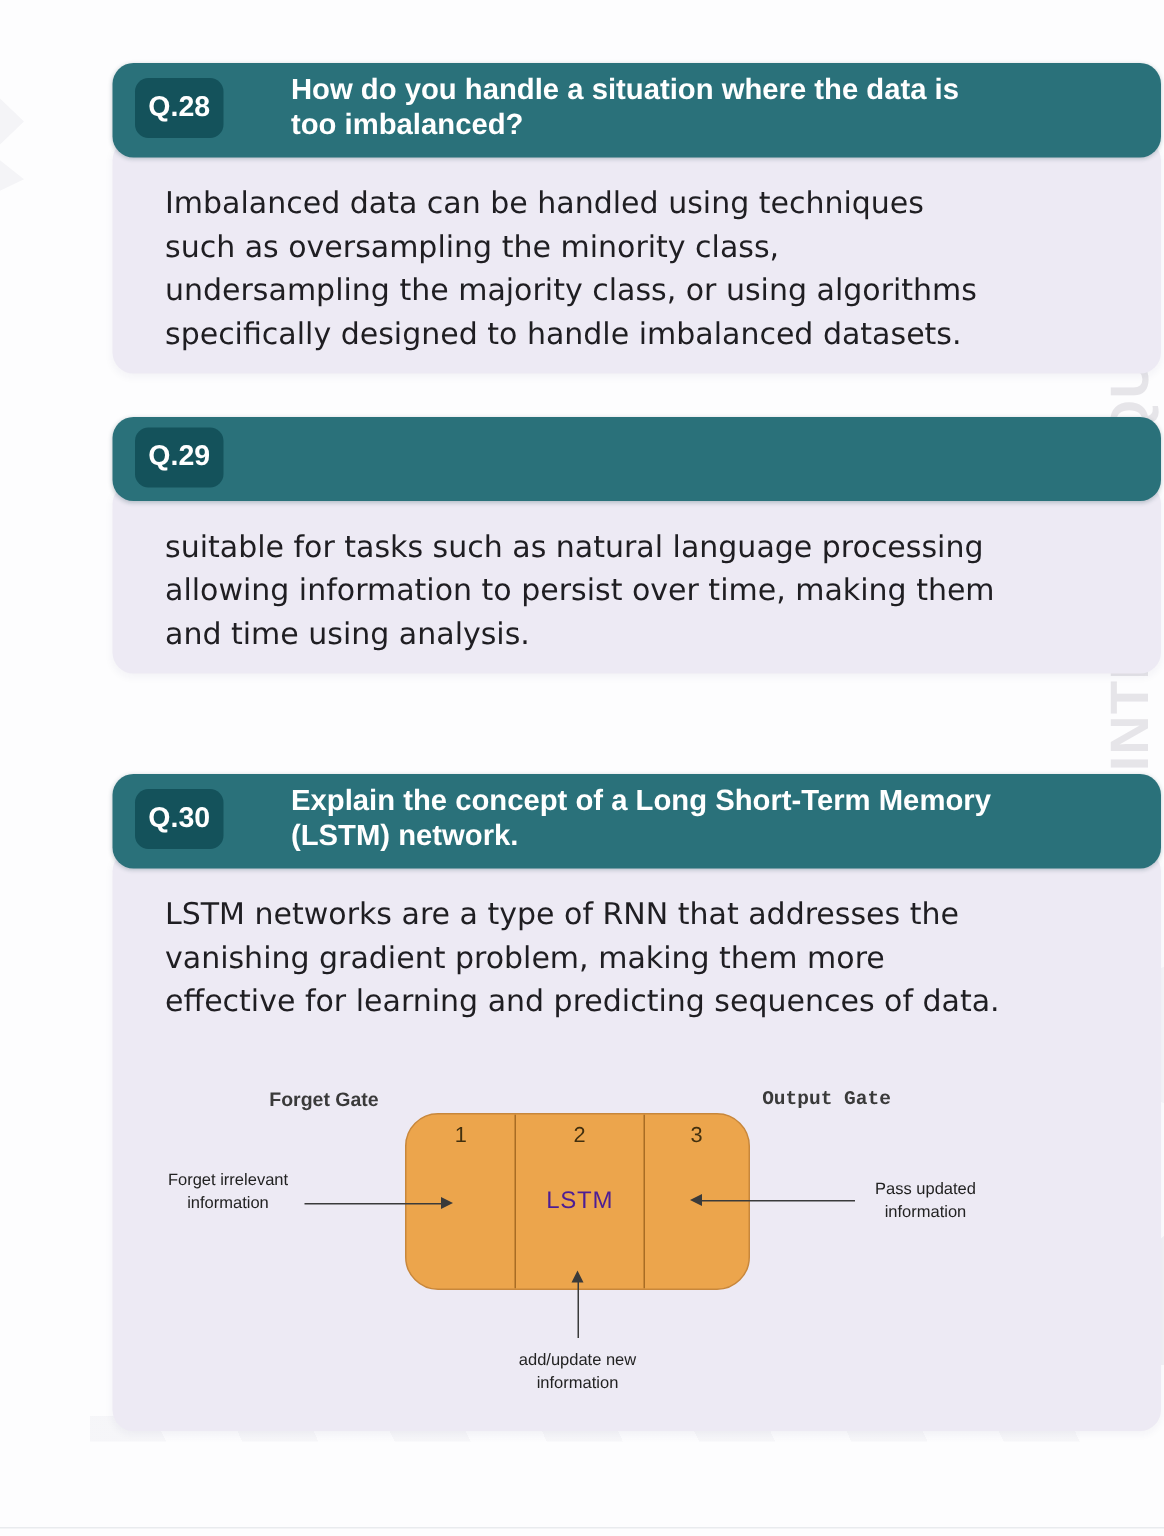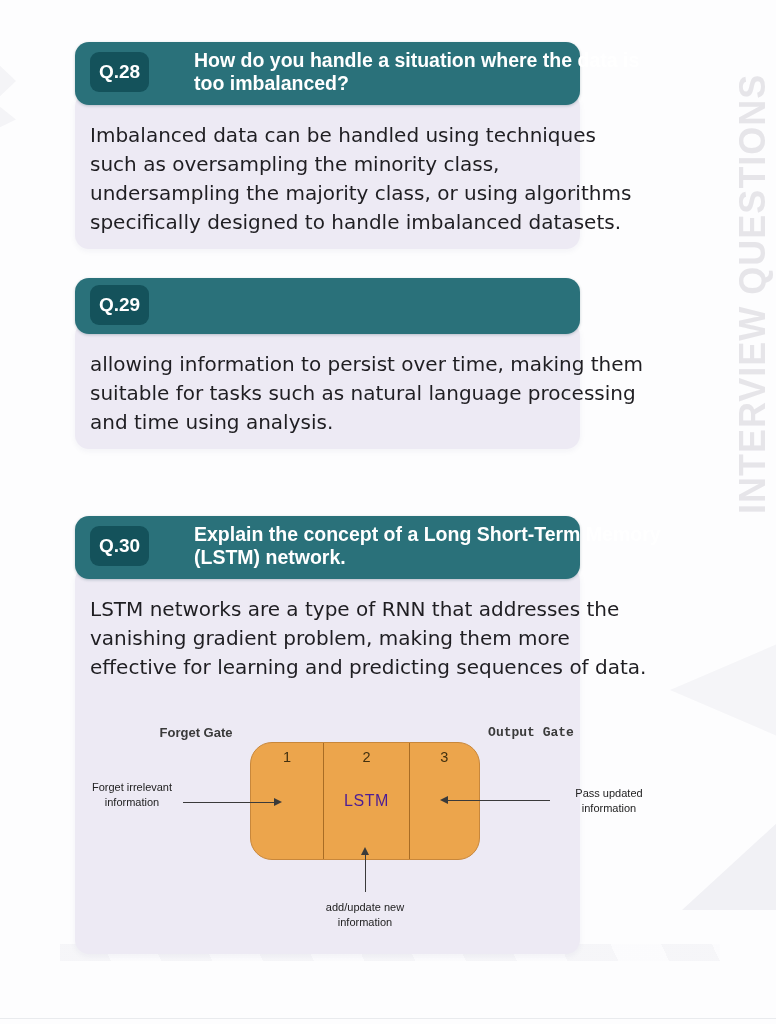--- a/index.html
+++ b/index.html
@@ -20,38 +20,38 @@
 
   
   .side-text{
     position:absolute;top:28px;right:2px;height:486px;
     writing-mode:vertical-rl;transform:rotate(180deg);
     font-family:"Liberation Sans",sans-serif;font-weight:700;
     font-size:36px;letter-spacing:1px;color:#e6e5e9;white-space:nowrap;
   }
 
   
-  .card{position:absolute;left:75px;width:505px;}
+  .card{position:absolute;left:75px;width:699px;}
   .card1{top:42px;} .card2{top:278px;} .card3{top:516px;}
   .q-header{
     position:relative;z-index:2;display:flex;align-items:center;gap:15px;
     background:#2a717a;border-radius:14px;padding:7px 16px 9px 15px;
     box-shadow:0 1px 3px rgba(20,60,70,.25);
   }
   .q-badge{
     flex:0 0 auto;background:#14525b;color:#fff;border-radius:9px;
     width:59px;height:40px;display:flex;align-items:center;justify-content:center;
     font-family:"Liberation Sans",sans-serif;font-weight:700;font-size:19px;
   }
   .q-title{color:#ffffff;font-family:"Liberation Sans",sans-serif;font-weight:700;
     font-size:19.5px;line-height:1.2;}
   .q-title div{white-space:nowrap;margin-left:30px;}
   .answer{
     position:relative;z-index:1;background:#edeaf4;border-radius:14px;
-    margin-top:-12px;padding:28px 30px 12px 15px;color:#1f1e22;
+    margin-top:-12px;padding:28px 30px 12px 35px;color:#1f1e22;
     font-size:20px;line-height:1.45;box-shadow:0 2px 6px rgba(40,40,90,.05);
   }
   .answer .line{white-space:nowrap;}
 
   
   .diagram{position:relative;height:252px;margin-top:8px;
     font-family:"Liberation Sans",sans-serif;color:#2e2e2e;}
   .gate-label{position:absolute;transform:translateX(-50%);font-size:13px;
     font-weight:700;color:#3a3a3a;white-space:nowrap;}
   .lbl-input{left:273px;top:18px;margin-top:34px;}
@@ -66,21 +66,21 @@
   .cell-1{flex:0 0 31.7%;border-right:1.5px solid rgba(146,89,23,.75);}
   .cell-2{flex:0 0 37%;border-right:1.5px solid rgba(146,89,23,.75);}
   .cell-3{flex:1;}
   .cell-num{position:absolute;top:4px;left:50%;transform:translateX(-50%);
     font-size:14.5px;color:#42300f;}
   .lstm-center{position:absolute;top:50%;left:50%;transform:translate(-50%,-50%);
     font-size:16px;letter-spacing:.5px;color:#4c1d95;}
   .note{position:absolute;transform:translateX(-50%);font-size:11px;color:#222;
     text-align:center;line-height:1.35;white-space:nowrap;}
   .note-left{left:42px;top:90px;}
-  .note-right{left:507px;top:96px;margin-left:12px;}
+  .note-right{left:507px;top:96px;}
   .note-bottom{left:275px;top:210px;}
   .h-arrow{position:absolute;height:0;border-top:1.3px solid #3a3a3a;}
   .h-arrow.head-right::after{content:"";position:absolute;right:-7px;top:-4.7px;
     border-left:8px solid #3a3a3a;border-top:4px solid transparent;border-bottom:4px solid transparent;}
   .h-arrow.head-left::before{content:"";position:absolute;left:-7px;top:-4.7px;
     border-right:8px solid #3a3a3a;border-top:4px solid transparent;border-bottom:4px solid transparent;}
   .arrow-into-forget{left:93px;top:112px;width:92px;}
   .arrow-into-output{left:357px;top:110px;width:103px;}
   .v-arrow{position:absolute;width:0;border-left:1.3px solid #3a3a3a;}
   .v-arrow.head-up::before{content:"";position:absolute;top:-7px;left:-4.7px;
@@ -114,22 +114,22 @@
       <div class="line">undersampling the majority class, or using algorithms</div>
       <div class="line">specifically designed to handle imbalanced datasets.</div>
     </div>
   </div>
 
   <div class="card card2">
     <div class="q-header">
       <div class="q-badge">Q.29</div>
     </div>
     <div class="answer">
+      <div class="line">suitable for tasks such as natural language processing</div>
       <div class="line">allowing information to persist over time, making them</div>
-      <div class="line">suitable for tasks such as natural language processing</div>
       <div class="line">and time using analysis.</div>
     </div>
   </div>
 
   <div class="card card3">
     <div class="q-header">
       <div class="q-badge">Q.30</div>
       <div class="q-title">
         <div>Explain the concept of a Long Short-Term Memory</div>
         <div>(LSTM) network.</div>

